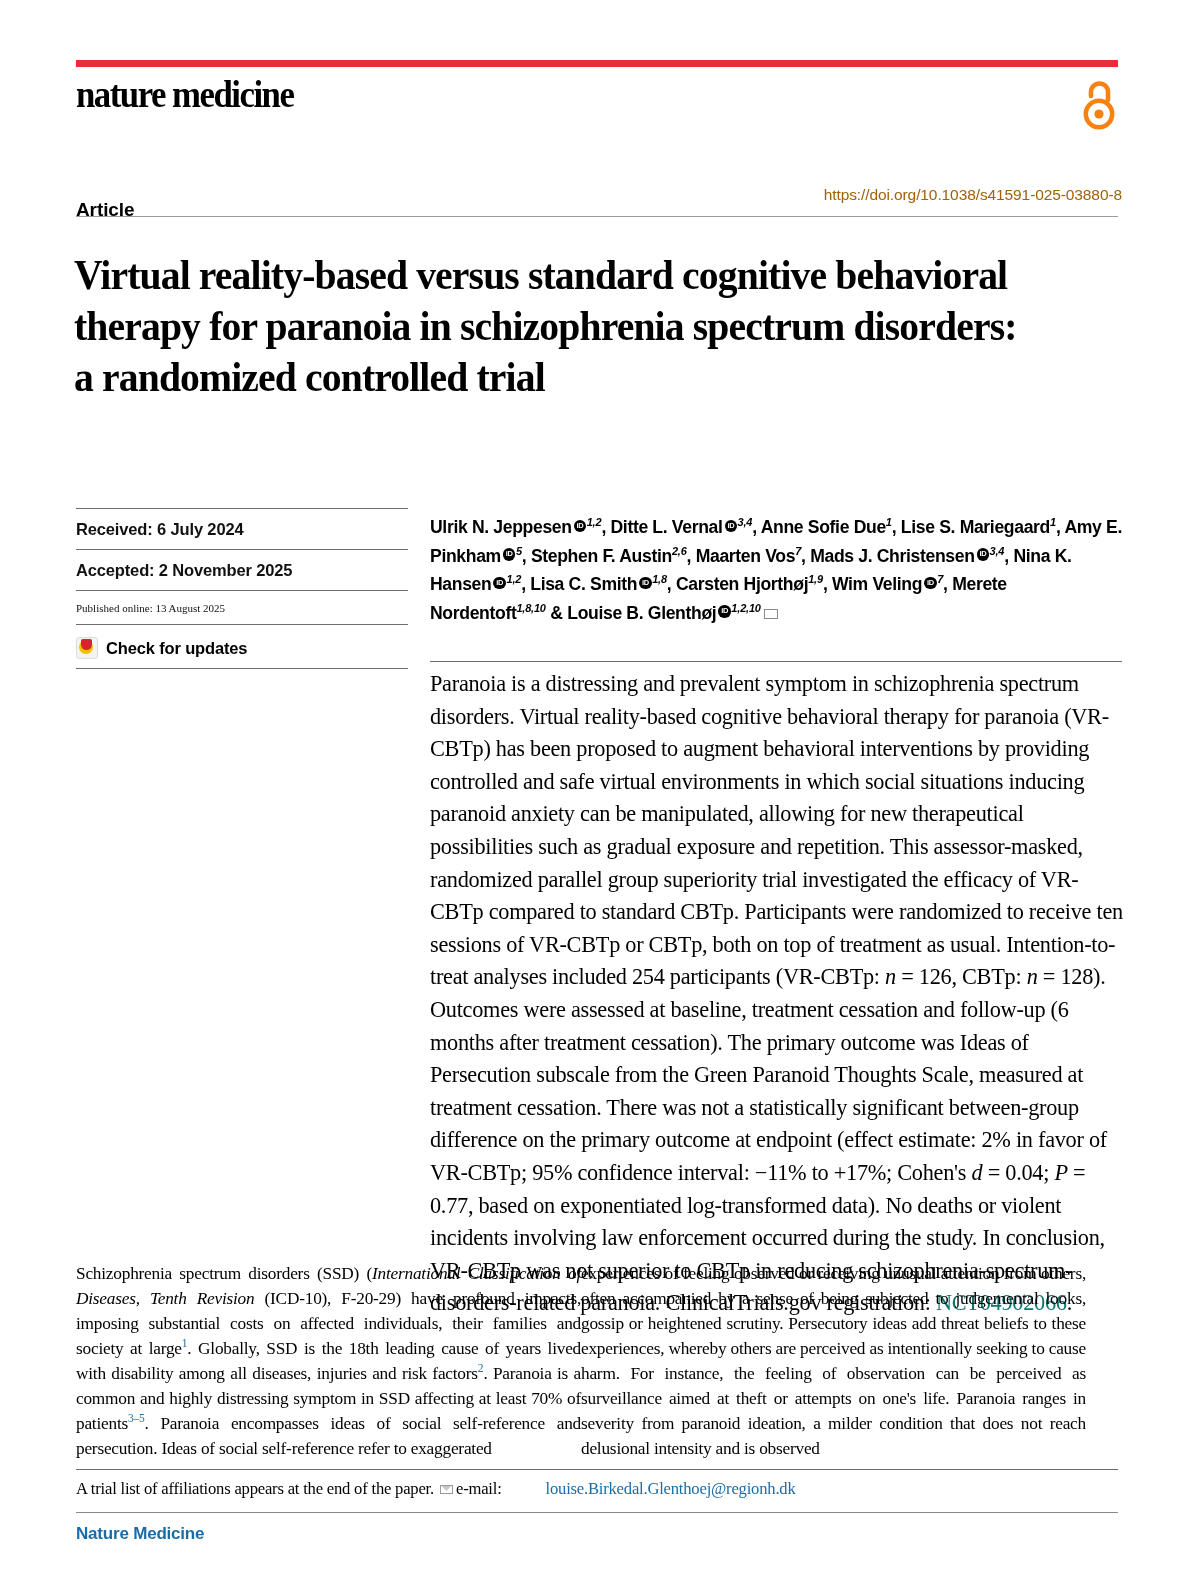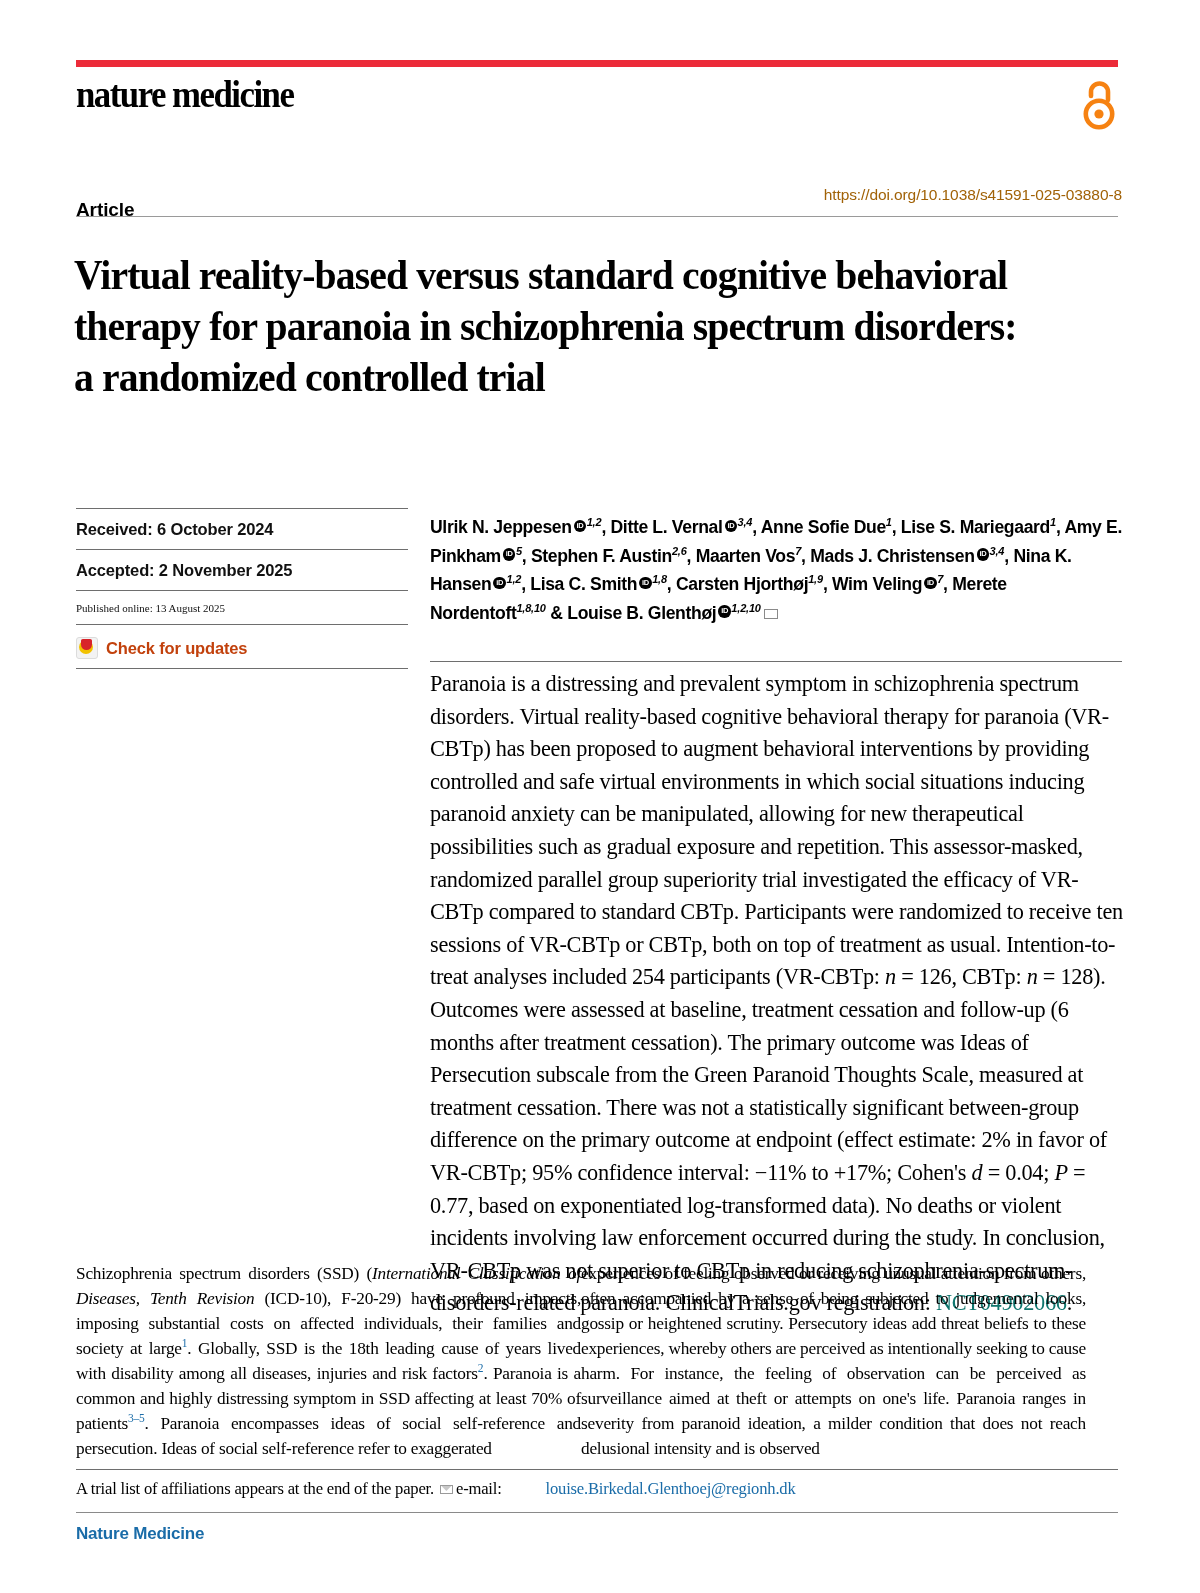--- a/index.html
+++ b/index.html
@@ -159,21 +159,21 @@
     left: 4px; top: 1px;
     width: 11px; height: 11px;
     border-radius: 2px 2px 6px 6px;
     background: #d8232a;
   }
   .updates-label {
     font-family: "Liberation Sans", sans-serif;
     font-weight: 700;
     font-size: 16.5px;
     letter-spacing: -0.15px;
-    color: #c2410c;
+    color: #000000;
   }
 
   
   .authors {
     position: absolute;
     left: 430px;
     top: 513px;
     width: 692px;
     font-family: "Liberation Sans", sans-serif;
     font-weight: 700;
@@ -361,21 +361,21 @@
   </div>
 
   <div class="article-label">Article</div>
   <a class="doi-link" href="#">https://doi.org/10.1038/s41591-025-03880-8</a>
   <div class="hr-thin hr-under-article"></div>
 
   <h1 class="title">Virtual reality-based versus standard cognitive behavioral therapy for paranoia in schizophrenia spectrum disorders: a randomized controlled trial</h1>
 
   <div class="meta">
     <div class="meta-rule"></div>
-    <div class="meta-row">Received: 6 October 2024</div>
+    <div class="meta-row">Received: 6 July 2024</div>
     <div class="meta-rule"></div>
     <div class="meta-row">Accepted: 2 November 2025</div>
     <div class="meta-rule"></div>
     <div class="meta-row serif">Published online: 13 August 2025</div>
     <div class="meta-rule"></div>
     <div class="meta-row updates">
       <span class="crossmark"></span>
       <span class="updates-label">Check for updates</span>
     </div>
     <div class="meta-rule"></div>

